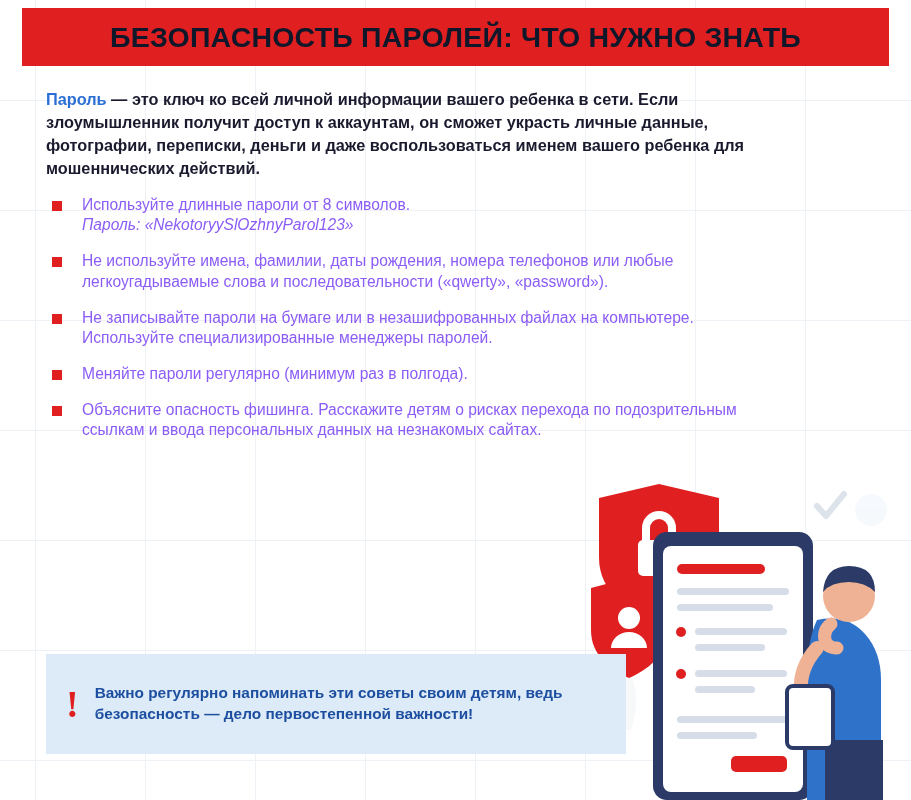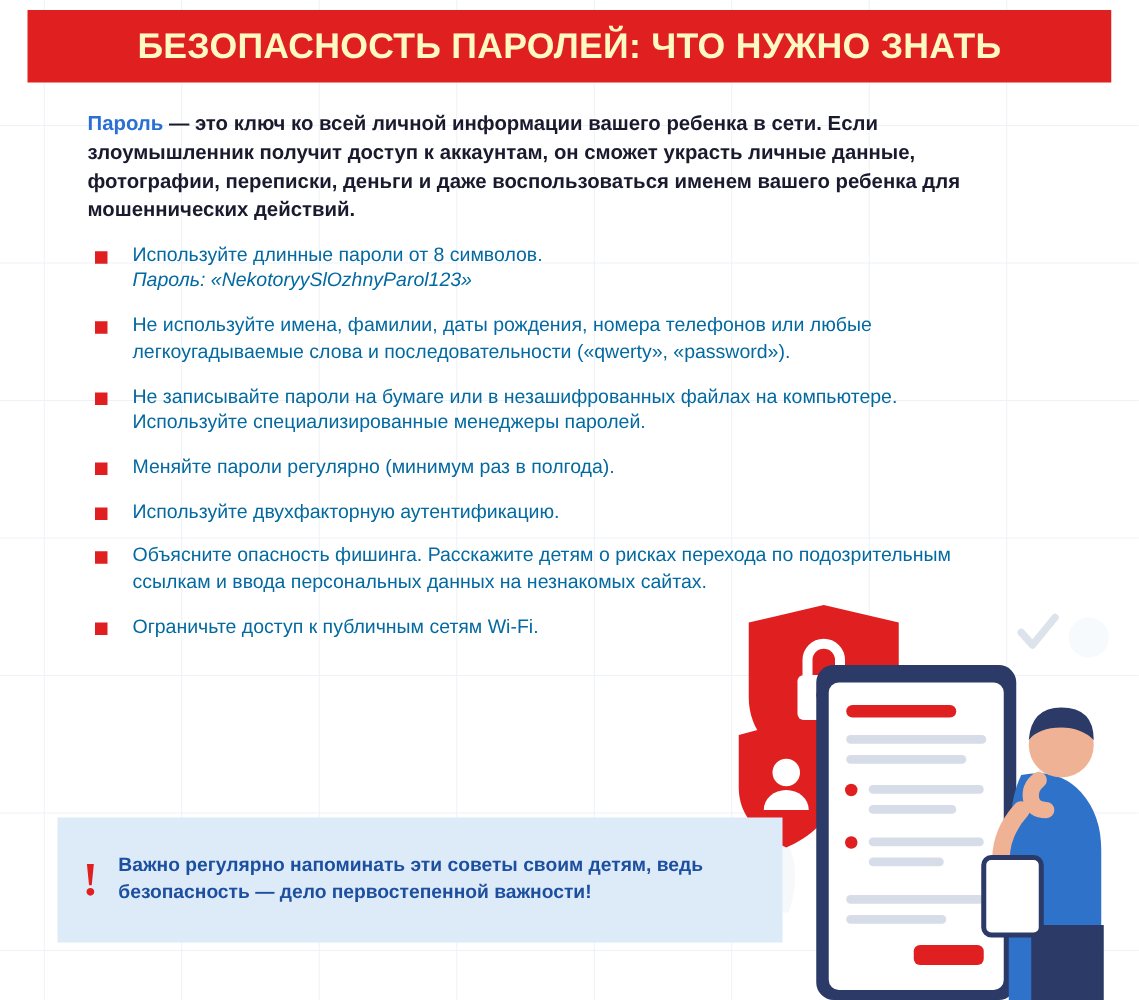--- a/index.html
+++ b/index.html
@@ -34,36 +34,35 @@
     left: 22px;
     right: 22px;
     height: 58px;
     background: #e02020;
     display: flex;
     align-items: center;
     justify-content: center;
     z-index: 3;
   }
   .header-title {
-    color: #fef9c3;
+    color: #0f172a;
     font-weight: bold;
     font-size: 28.5px;
     letter-spacing: 0.2px;
     font-family: "Liberation Sans", sans-serif;
     white-space: nowrap;
   }
 
   
   .content {
     position: absolute;
     top: 88px;
     left: 46px;
     width: 740px;
     z-index: 2;
-    margin-left: 24px;
   }
 
   .intro {
     font-size: 16.3px;
     line-height: 1.42;
     color: #1a1a2e;
     font-weight: bold;
     margin: 0 0 14px 0;
     width: 700px;
   }
@@ -75,21 +74,21 @@
     list-style: none;
     margin: 0;
     padding: 0;
   }
   ul.tips > li {
     position: relative;
     padding-left: 36px;
     margin-bottom: 15px;
     font-size: 15.6px;
     line-height: 1.33;
-    color: #0369a1;
+    color: #8b5cf6;
   }
   ul.tips > li .marker {
     position: absolute;
     left: 6px;
     top: 6px;
     width: 10px;
     height: 10px;
     background: #e02020;
     display: block;
   }
@@ -165,29 +164,21 @@
     <li>
       <span class="marker"></span>
       <span>Не записывайте пароли на бумаге или в незашифрованных файлах на компьютере. Используйте специализированные менеджеры паролей.</span>
     </li>
     <li>
       <span class="marker"></span>
       <span>Меняйте пароли регулярно (минимум раз в полгода).</span>
     </li>
     <li>
       <span class="marker"></span>
-      <span>Используйте двухфакторную аутентификацию.</span>
-    </li>
-    <li>
-      <span class="marker"></span>
       <span>Объясните опасность фишинга. Расскажите детям о рисках перехода по подозрительным ссылкам и ввода персональных данных на незнакомых сайтах.</span>
-    </li>
-    <li>
-      <span class="marker"></span>
-      <span>Ограничьте доступ к публичным сетям Wi-Fi.</span>
     </li>
   </ul>
 </div>
 
 <div class="note-box">
   <div class="note-excl">!</div>
   <div class="note-text">Важно регулярно напоминать эти советы своим детям, ведь безопасность — дело первостепенной важности!</div>
 </div>
 
 <div class="illustration">

